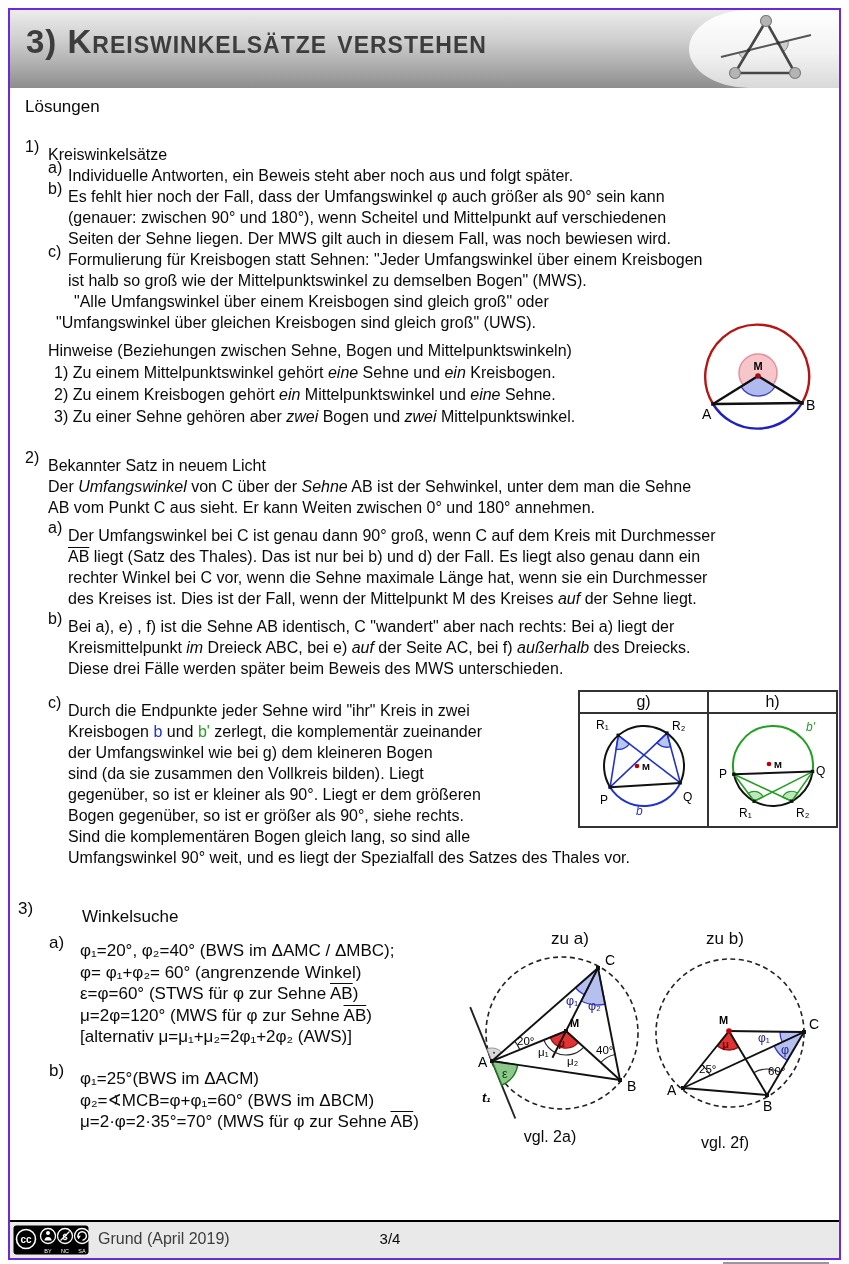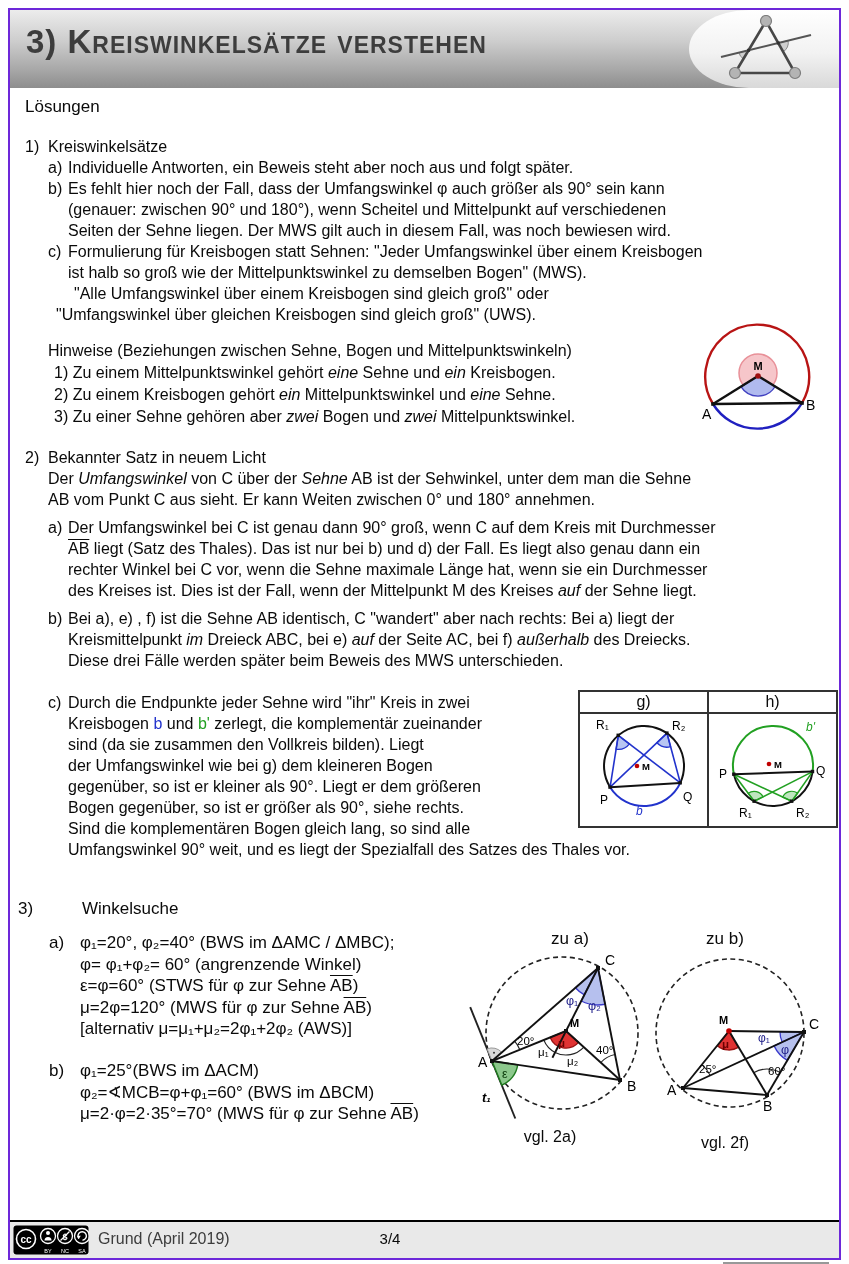--- a/index.html
+++ b/index.html
@@ -12,21 +12,21 @@
   .banner-title{position:absolute;left:16px;top:13px;font-weight:bold;font-variant:small-caps;
           font-size:33px;letter-spacing:1px;color:#3d3d3d;white-space:nowrap;}
   .banner-blob{position:absolute;right:0;top:0;width:150px;height:78px;
           background:linear-gradient(180deg,#ffffff 0%,#f2f2f2 55%,#d9d9d9 100%);
           border-top-left-radius:60px 39px;border-bottom-left-radius:60px 39px;}
   
   .abs{position:absolute;white-space:nowrap;}
   .ln{font-size:16px;line-height:21px;white-space:nowrap;}
   .item{position:absolute;}
   .hang{position:absolute;left:0;top:0;font-size:16px;line-height:21px;}
-  .lines{margin-left:20px;}
+  .lines{margin-left:20px;margin-top:8px;}
   .b{font-weight:normal;}
   .it{font-style:italic;}
   .ov{text-decoration:overline;}
   .ul{}
   .blue{color:#2233cc;}
   .green{color:#22a022;}
   .s3 .ln{font-size:17px;line-height:21.5px;}
   .s3 .hang{font-size:17px;}
   
   .ghtable{position:absolute;left:568px;top:680px;width:256px;border:2px solid #333;background:#fff;}
@@ -163,22 +163,22 @@
       <div class="ln"><span>Kreismittelpunkt </span><span class="it">im</span><span> Dreieck ABC, bei e) </span><span class="it">auf</span><span> der Seite AC, bei f) </span><span class="it">außerhalb</span><span> des Dreiecks.</span></div>
       <div class="ln">Diese drei Fälle werden später beim Beweis des MWS unterschieden.</div>
     </div>
   </div>
 
   <div class="item" style="left:38px;top:682px">
     <span class="hang">c)</span>
     <div class="lines">
       <div class="ln">Durch die Endpunkte jeder Sehne wird "ihr" Kreis in zwei</div>
       <div class="ln"><span>Kreisbogen </span><span class="blue">b</span><span> und </span><span class="green">b'</span><span> zerlegt, die komplementär zueinander</span></div>
+      <div class="ln">der Umfangswinkel wie bei g) dem kleineren Bogen</div>
       <div class="ln">sind (da sie zusammen den Vollkreis bilden). Liegt</div>
-      <div class="ln">der Umfangswinkel wie bei g) dem kleineren Bogen</div>
       <div class="ln">gegenüber, so ist er kleiner als 90°. Liegt er dem größeren</div>
       <div class="ln">Bogen gegenüber, so ist er größer als 90°, siehe rechts.</div>
       <div class="ln">Sind die komplementären Bogen gleich lang, so sind alle</div>
       <div class="ln">Umfangswinkel 90° weit, und es liegt der Spezialfall des Satzes des Thales vor.</div>
     </div>
   </div>
 
   <div class="ghtable">
     <div class="ghrow">
       <div class="ghhead">g)</div>

